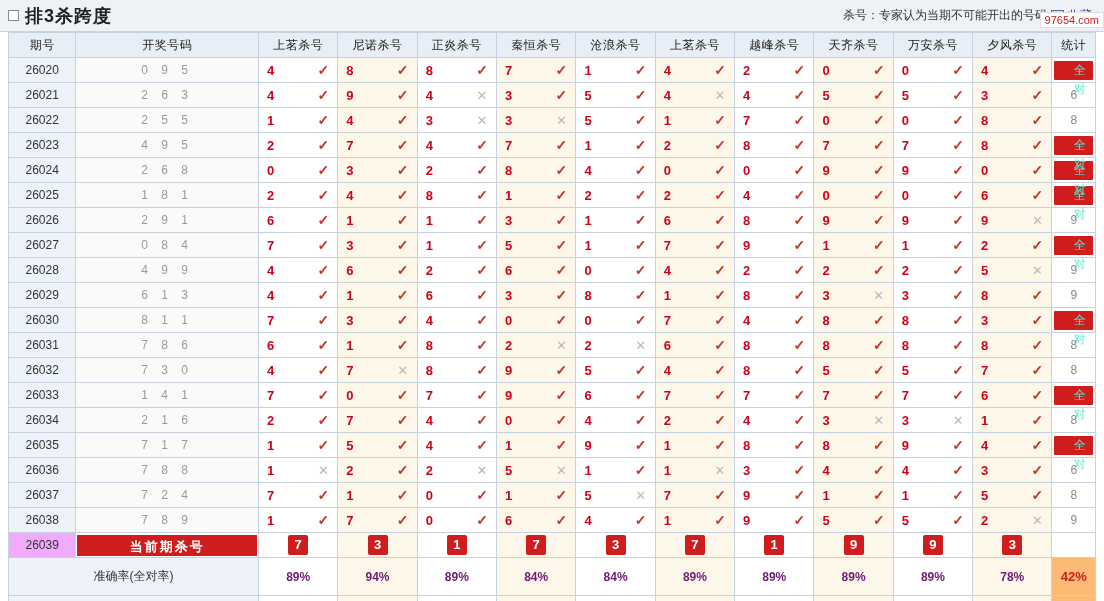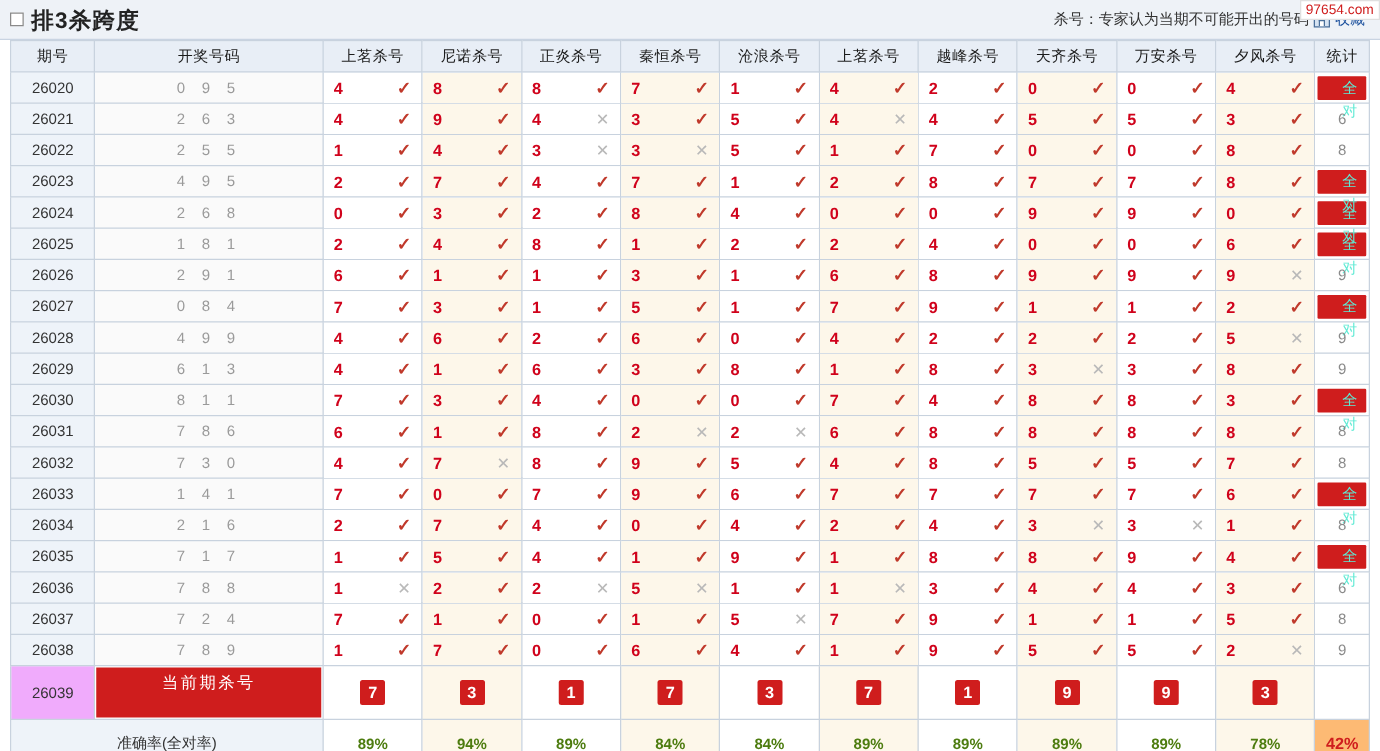--- a/index.html
+++ b/index.html
@@ -91,21 +91,21 @@
   .disk-icon:after {
     content: "";
     position: absolute;
     left: 3px; top: 5px; right: 3px; bottom: 0;
     background: #fff;
     border: 1px solid #4a6f9a;
     border-bottom: none;
   }
   .watermark {
     position: absolute;
-    top: 0; right: 0;
+    top: 12px; right: 0;
     background: #fff;
     border: 1px solid #e0e0e0;
     color: #cf1d1d;
     font-size: 11px;
     padding: 1px 4px;
     font-family: "Liberation Sans", sans-serif;
   }
 
   
   .table-wrap {
@@ -189,24 +189,24 @@
     border-radius: 1px;
     letter-spacing: 1px;
     padding-left: 13px;
   }
 
   
   tr.current td.issue { background: #f0abfc; }
   .current-banner {
     background: #cf1d1d;
     color: #fff;
-    font-weight: normal;
+    font-weight: bold;
     font-size: 13px;
     letter-spacing: 2px;
-    height: 40px;
+    height: 21px;
     line-height: 23px;
     margin: 1px;
   }
   .cur-num {
     display: inline-block;
     background: #cf1d1d;
     color: #fff;
     font-weight: bold;
     font-size: 13px;
     width: 20px; height: 20px;
@@ -225,21 +225,21 @@
     background: #eef3f9;
     color: #333;
   }
   td.foot-val {
     color: #1b3fa0;
     font-weight: bold;
     font-size: 13px;
     background: #fff;
   }
   td.foot-val.alt { background: #fdf7ea; }
-  tr.rate td.foot-val { color: #4d7c0f; }
+  tr.rate td.foot-val { color: #701a75; }
   tr.rate td.stat-val { color: #cf1d1d; font-weight: bold; font-size: 13px;}
   td.stat-val { color: #1b3fa0; font-weight: bold; font-size: 13px; background:#fdba74;}
 </style>
 </head>
 <body>
 
 <div id="app">
 
   <div class="topbar">
     <div class="left">

